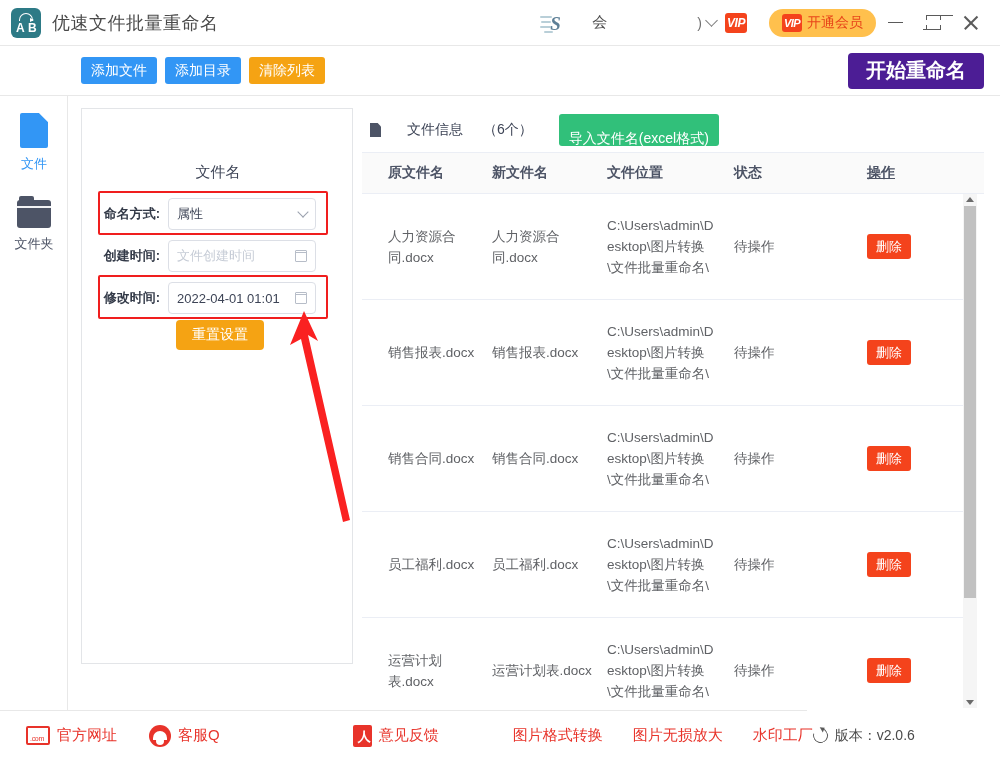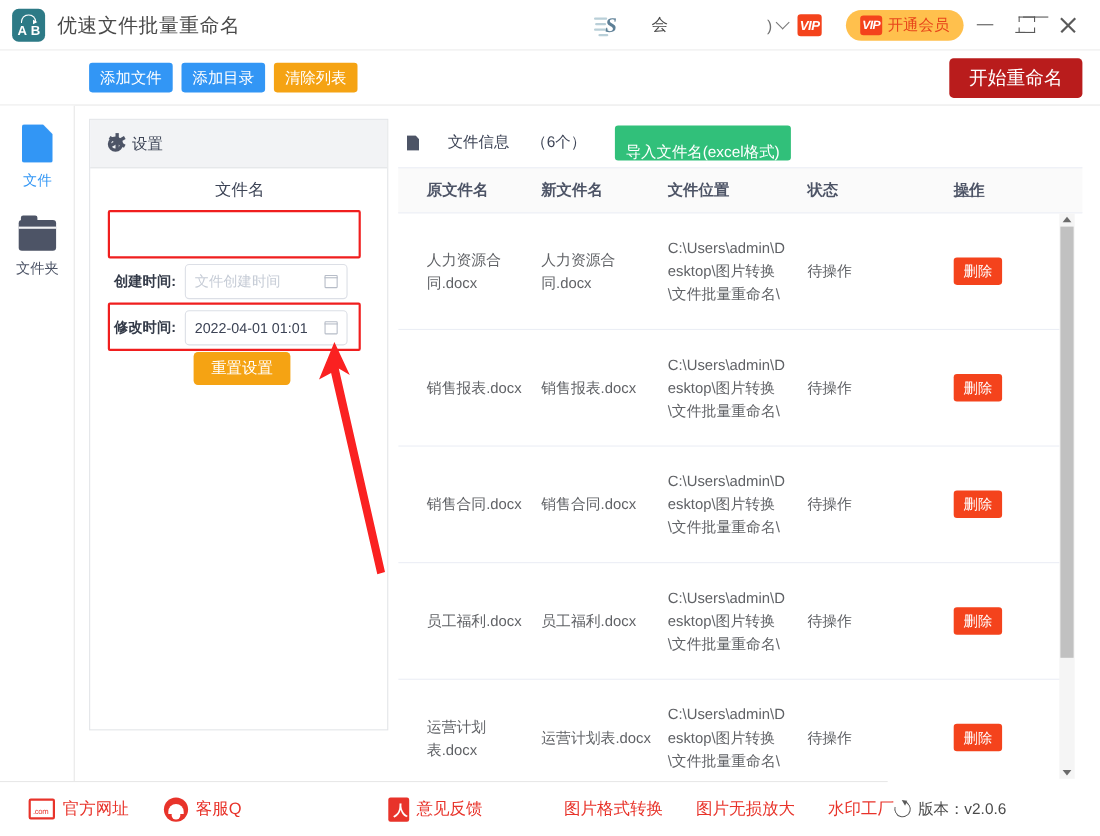--- a/index.html
+++ b/index.html
@@ -102,22 +102,23 @@
     height:27px; padding:0 10px; border:none; border-radius:3px; color:#fff;
     font-size:14px; cursor:pointer; font-family:inherit; line-height:27px;
   }
   .tbtn.blue { background:#3296f5; }
   .tbtn.orange { background:#f5a313; }
   #add-file-btn { margin-left:81px; }
   #add-dir-btn { margin-left:8px; }
   #clear-list-btn { margin-left:8px; }
   .start-btn {
     margin-left:auto; margin-right:16px; height:36px; padding:0 18px; border:none;
-    border-radius:4px; background:#b91c1c; color:#fff; font-size:17px; cursor:pointer;
+    border-radius:4px; background:#4c1d95; color:#fff; font-size:20px; cursor:pointer;
     font-family:inherit;
+    font-weight:bold;
   }
 
   
   .rail {
     position:absolute; left:0; top:96px; width:68px; height:614px;
     background:#ffffff; border-right:1px solid #e8e8e8;
   }
   .rail-item {
     position:absolute; left:0; width:68px; text-align:center; cursor:pointer;
   }
@@ -349,35 +350,34 @@
       <div class="ic-doc"></div>
       <span class="lbl">文件</span>
     </div>
     <div class="rail-item" id="rail-folders">
       <div class="ic-folder"></div>
       <span class="lbl">文件夹</span>
     </div>
   </div>
 
   <div class="settings">
-    <div class="settings-head">
-      <span class="gear">
-          <i class="g1"></i>
-          <i class="g2"></i>
-          <i class="g3"></i>
-        </span>
-      <span class="t">设置</span>
-    </div>
 
     <div class="fname-divider">
       <span class="line"></span>
       <span class="txt">文件名</span>
       <span class="line"></span>
     </div>
 
+    <div class="frow" id="row-naming">
+      <span class="lab">命名方式:</span>
+      <div class="fld">
+        <span class="v">属性</span>
+        <span class="sel-chev"></span>
+      </div>
+    </div>
 
     <div class="frow" id="row-created">
       <span class="lab">创建时间:</span>
       <div class="fld">
         <span class="v ph">文件创建时间</span>
         <span class="cal-ic"></span>
       </div>
     </div>
 
     <div class="frow" id="row-modified">

